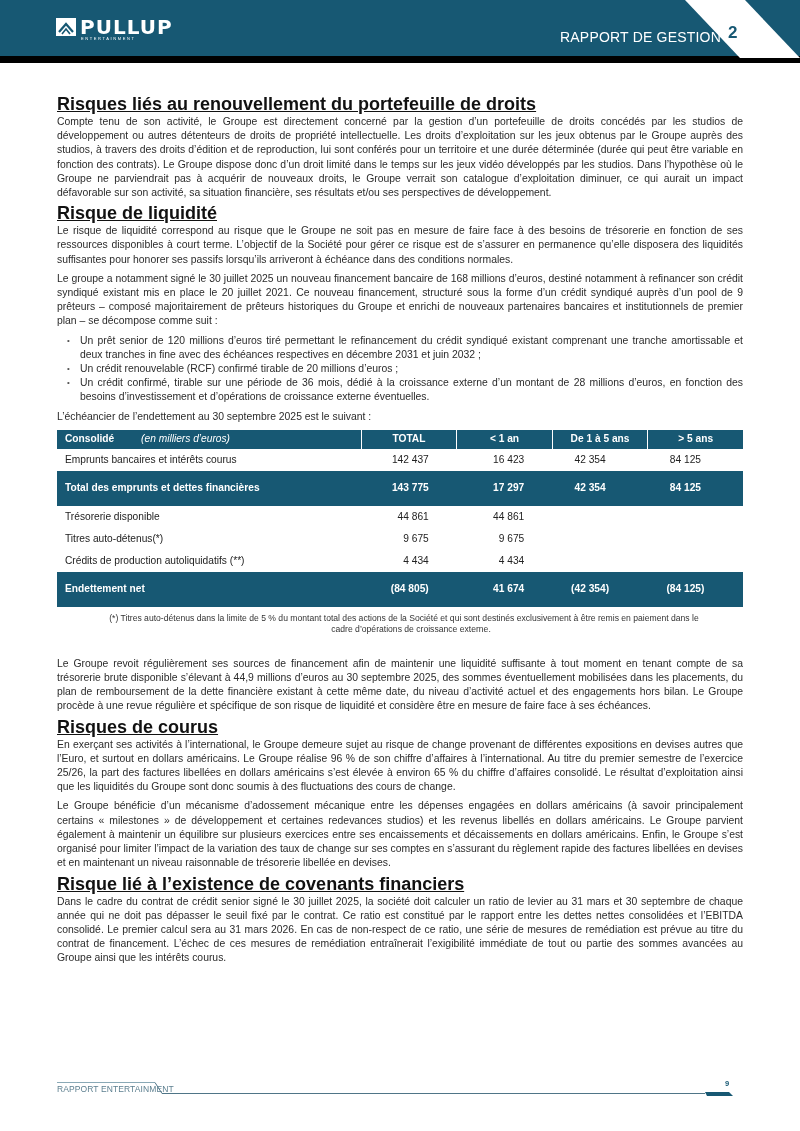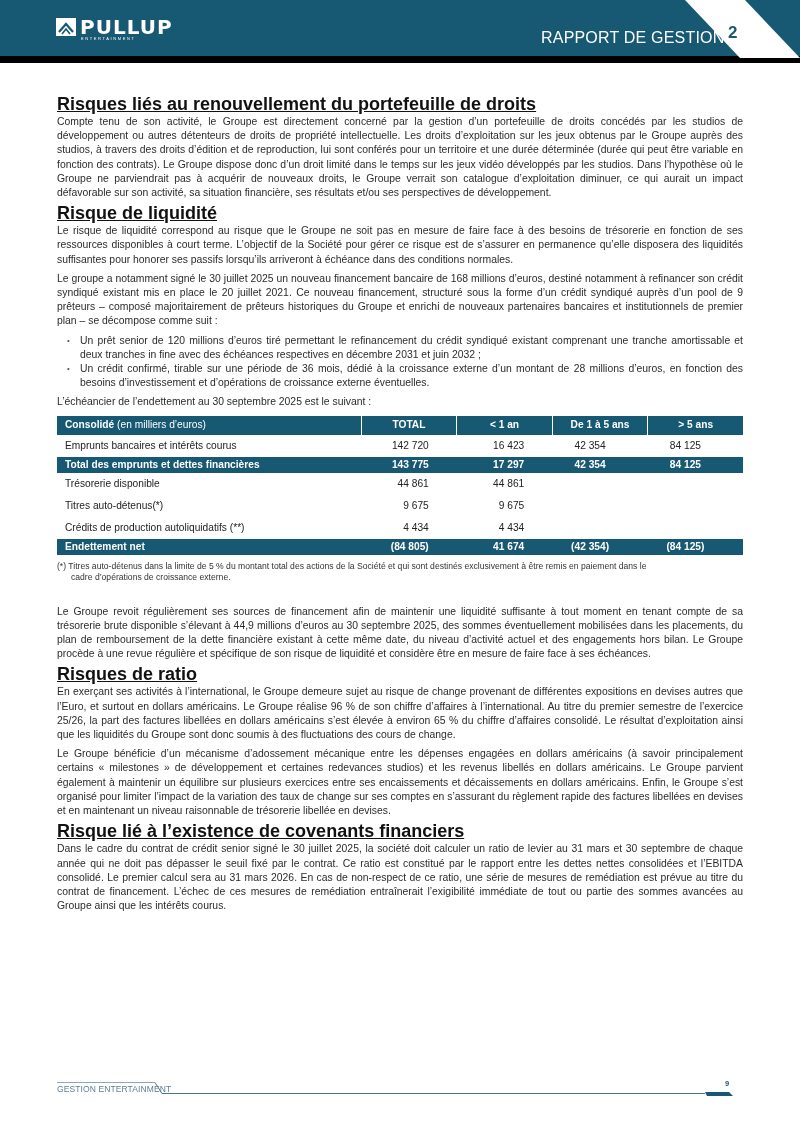--- a/index.html
+++ b/index.html
@@ -8,58 +8,58 @@
 
   
   .header { position: absolute; left: 0; top: 0; width: 800px; height: 56px;
             background: #175873; border-bottom: 7px solid #000000; }
   .logo { position: absolute; left: 56px; top: 18px; width: 100px; height: 24px; }
   .logo-mark { position: absolute; left: 0; top: 0; width: 20px; height: 18px; }
   .logo-text { position: absolute; left: 24px; top: -3px; color: #ffffff; font-weight: bold;
                font-size: 20px; letter-spacing: 1px; font-family: "DejaVu Sans", sans-serif; }
   .logo-sub { position: absolute; left: 25px; top: 18px; color: #ffffff; font-size: 4px;
               letter-spacing: 1.6px; }
-  .report-title { position: absolute; left: 541px; top: 29px; color: #ffffff;
-                  font-size: 16px; letter-spacing: 0.2px; }
+  .report-title { position: absolute; left: 560px; top: 29px; color: #ffffff;
+                  font-size: 14px; letter-spacing: 0.2px; }
   .diag { position: absolute; left: 0; top: 0; width: 800px; height: 58px; }
   .section-num { position: absolute; left: 728px; top: 23px; font-size: 17px; font-weight: bold;
                  color: #175873; }
 
   
   .content { position: absolute; left: 57px; top: 96px; width: 686px; font-size: 10.4px; line-height: 14.2px; }
   h2 { font-size: 18px; font-weight: bold; text-decoration: underline; margin: 0 0 3px 0; color: #111;
        line-height: 16px; }
   p { margin: 0 0 5px 0; text-align: justify; color: #2b2b2b; }
   ul { list-style: none; margin: 0 0 5px 0; padding: 0 0 0 10px; }
   ul li { position: relative; padding-left: 13px; text-align: justify; color: #2b2b2b; }
   ul li::before { content: "•"; position: absolute; left: 0; top: 0; font-size: 8px; color: #555; }
 
   
   table { border-collapse: collapse; width: 686px; margin: 6px 0 6px 0; font-size: 10.2px; }
   th { background: #175873; color: #fff; height: 19px; font-weight: bold; padding: 0 8px;
        border-left: 1px solid #fff; }
   th:first-child { border-left: none; text-align: left; }
   th.c { text-align: center; }
-  th .unit { font-weight: normal; }
+  th .unit { font-style: italic; font-weight: normal; margin-left: 24px; }
   td { height: 22px; padding: 0 8px; color: #222; }
   td.lbl { text-align: left; }
   td.num { text-align: right; }
   tr.sub td { height: 17px; }
-  tr.tot td { background: #175873; color: #fff; font-weight: bold; height: 16px; }
+  tr.tot td { background: #175873; color: #fff; font-weight: bold; height: 35px; }
   .col1 { width: 290px; }
   .col2 { width: 79px; }
   .col3 { width: 79px; }
   .col4 { width: 79px; }
   .col5 { width: 79px; }
   td.num.c1 { padding-right: 28px; }
   td.num.c2 { padding-right: 28px; }
   td.num.c3 { padding-right: 28px; text-align: center; }
   td.num.c4 { padding-right: 28px; text-align: center; }
 
-  .note { font-size: 8.6px; line-height: 11.5px; color: #333; margin: 0 0 5px 0; }
+  .note { font-size: 8.6px; line-height: 11.5px; color: #333; margin: 0 0 5px 8px; text-align: center; }
   .note .ind { padding-left: 14px; display: block; }
   .spacer { height: 16px; }
 
   
   .footer { position: absolute; left: 57px; top: 1082px; width: 686px; height: 14px; }
   .footer-text { position: absolute; left: 0; top: 2px; font-size: 8.5px; color: #5c7f8f; letter-spacing: 0.1px; }
   .footer-svg { position: absolute; left: 0; top: 0; width: 686px; height: 14px; }
   .page-num { position: absolute; left: 668px; top: -3px; font-size: 7.5px; font-weight: bold; color: #175873; }
 </style>
 </head>
@@ -88,41 +88,42 @@
     <h2>Risques liés au renouvellement du portefeuille de droits</h2>
     <p>Compte tenu de son activité, le Groupe est directement concerné par la gestion d’un portefeuille de droits concédés par les studios de développement ou autres détenteurs de droits de propriété intellectuelle. Les droits d’exploitation sur les jeux obtenus par le Groupe auprès des studios, à travers des droits d’édition et de reproduction, lui sont conférés pour un territoire et une durée déterminée (durée qui peut être variable en fonction des contrats). Le Groupe dispose donc d’un droit limité dans le temps sur les jeux vidéo développés par les studios. Dans l’hypothèse où le Groupe ne parviendrait pas à acquérir de nouveaux droits, le Groupe verrait son catalogue d’exploitation diminuer, ce qui aurait un impact défavorable sur son activité, sa situation financière, ses résultats et/ou ses perspectives de développement.</p>
   </section>
 
   <section>
     <h2>Risque de liquidité</h2>
     <p>Le risque de liquidité correspond au risque que le Groupe ne soit pas en mesure de faire face à des besoins de trésorerie en fonction de ses ressources disponibles à court terme. L’objectif de la Société pour gérer ce risque est de s’assurer en permanence qu’elle disposera des liquidités suffisantes pour honorer ses passifs lorsqu’ils arriveront à échéance dans des conditions normales.</p>
     <p>Le groupe a notamment signé le 30 juillet 2025 un nouveau financement bancaire de 168 millions d’euros, destiné notamment à refinancer son crédit syndiqué existant mis en place le 20 juillet 2021. Ce nouveau financement, structuré sous la forme d’un crédit syndiqué auprès d’un pool de 9 prêteurs – composé majoritairement de prêteurs historiques du Groupe et enrichi de nouveaux partenaires bancaires et institutionnels de premier plan – se décompose comme suit :</p>
     <ul>
       <li>Un prêt senior de 120 millions d’euros tiré permettant le refinancement du crédit syndiqué existant comprenant une tranche amortissable et deux tranches in fine avec des échéances respectives en décembre 2031 et juin 2032 ;</li>
+      <li>Un crédit renouvelable (RCF) confirmé tirable de 20 millions d’euros ;</li>
       <li>Un crédit confirmé, tirable sur une période de 36 mois, dédié à la croissance externe d’un montant de 28 millions d’euros, en fonction des besoins d’investissement et d’opérations de croissance externe éventuelles.</li>
     </ul>
     <p>L’échéancier de l’endettement au 30 septembre 2025 est le suivant :</p>
 
     <table>
       <thead>
         <tr>
           <th class="col1">
             <span>Consolidé</span>
             <span class="unit">(en milliers d’euros)</span>
           </th>
           <th class="c col2">TOTAL</th>
           <th class="c col3">&lt; 1 an</th>
           <th class="c col4">De 1 à 5 ans</th>
           <th class="c col5">&gt; 5 ans</th>
         </tr>
       </thead>
       <tbody>
         <tr>
           <td class="lbl">Emprunts bancaires et intérêts courus</td>
-          <td class="num c1">142 720</td>
+          <td class="num c1">142 437</td>
           <td class="num c2">16 423</td>
           <td class="num c3">42 354</td>
           <td class="num c4">84 125</td>
         </tr>
         <tr class="tot">
           <td class="lbl">Total des emprunts et dettes financières</td>
           <td class="num c1">143 775</td>
           <td class="num c2">17 297</td>
           <td class="num c3">42 354</td>
           <td class="num c4">84 125</td>
@@ -161,32 +162,32 @@
     <div class="note">
       <span>(*)</span>
       <span>Titres auto-détenus dans la limite de 5 % du montant total des actions de la Société et qui sont destinés exclusivement à être remis en paiement dans le</span>
       <span class="ind">cadre d’opérations de croissance externe.</span>
     </div>
     <div class="spacer"></div>
     <p>Le Groupe revoit régulièrement ses sources de financement afin de maintenir une liquidité suffisante à tout moment en tenant compte de sa trésorerie brute disponible s’élevant à 44,9 millions d’euros au 30 septembre 2025, des sommes éventuellement mobilisées dans les placements, du plan de remboursement de la dette financière existant à cette même date, du niveau d’activité actuel et des engagements hors bilan. Le Groupe procède à une revue régulière et spécifique de son risque de liquidité et considère être en mesure de faire face à ses échéances.</p>
   </section>
 
   <section>
-    <h2>Risques de ratio</h2>
+    <h2>Risques de courus</h2>
     <p>En exerçant ses activités à l’international, le Groupe demeure sujet au risque de change provenant de différentes expositions en devises autres que l’Euro, et surtout en dollars américains. Le Groupe réalise 96 % de son chiffre d’affaires à l’international. Au titre du premier semestre de l’exercice 25/26, la part des factures libellées en dollars américains s’est élevée à environ 65 % du chiffre d’affaires consolidé. Le résultat d’exploitation ainsi que les liquidités du Groupe sont donc soumis à des fluctuations des cours de change.</p>
     <p>Le Groupe bénéficie d’un mécanisme d’adossement mécanique entre les dépenses engagées en dollars américains (à savoir principalement certains « milestones » de développement et certaines redevances studios) et les revenus libellés en dollars américains. Le Groupe parvient également à maintenir un équilibre sur plusieurs exercices entre ses encaissements et décaissements en dollars américains. Enfin, le Groupe s’est organisé pour limiter l’impact de la variation des taux de change sur ses comptes en s’assurant du règlement rapide des factures libellées en devises et en maintenant un niveau raisonnable de trésorerie libellée en devises.</p>
   </section>
 
   <section>
     <h2>Risque lié à l’existence de covenants financiers</h2>
     <p>Dans le cadre du contrat de crédit senior signé le 30 juillet 2025, la société doit calculer un ratio de levier au 31 mars et 30 septembre de chaque année qui ne doit pas dépasser le seuil fixé par le contrat. Ce ratio est constitué par le rapport entre les dettes nettes consolidées et l’EBITDA consolidé. Le premier calcul sera au 31 mars 2026. En cas de non-respect de ce ratio, une série de mesures de remédiation est prévue au titre du contrat de financement. L’échec de ces mesures de remédiation entraînerait l’exigibilité immédiate de tout ou partie des sommes avancées au Groupe ainsi que les intérêts courus.</p>
   </section>
 </div>
 
 <div class="footer">
   <svg class="footer-svg" viewBox="0 0 686 14" preserveAspectRatio="none">
     <line x1="0" y1="0.5" x2="98" y2="0.5" stroke="#8aa9b6" stroke-width="1"></line>
     <polyline points="98,0.5 105,11.5 648,11.5" fill="none" stroke="#4f7587" stroke-width="1"></polyline>
     <polygon points="648,10 672,10 676,14 650,14" fill="#175873"></polygon>
   </svg>
-  <span class="footer-text">GESTION ENTERTAINMENT</span>
+  <span class="footer-text">RAPPORT ENTERTAINMENT</span>
   <span class="page-num">9</span>
 </div>
 
 </body></html>

